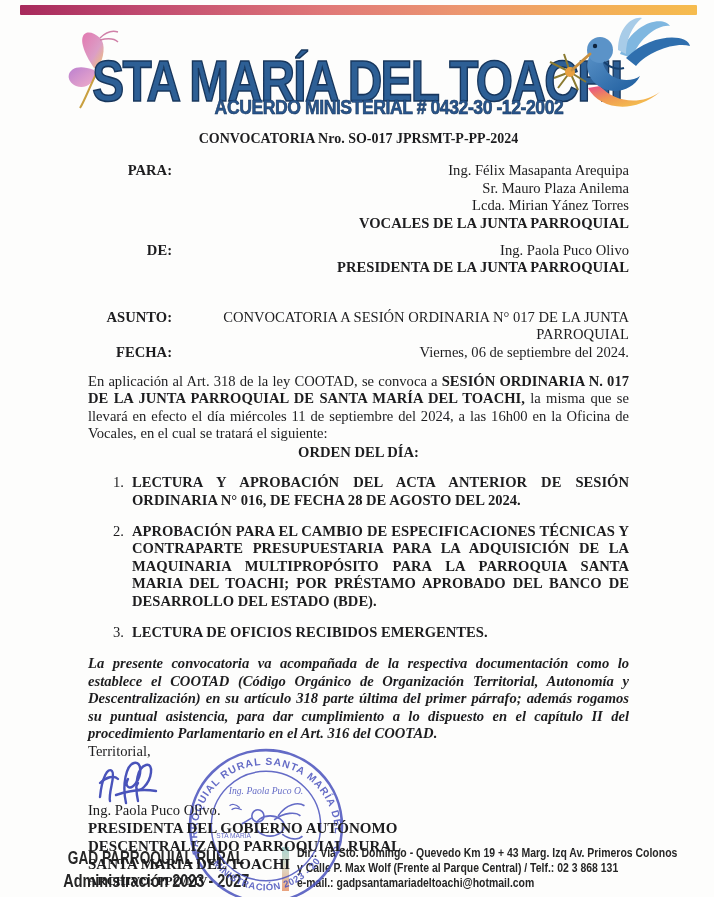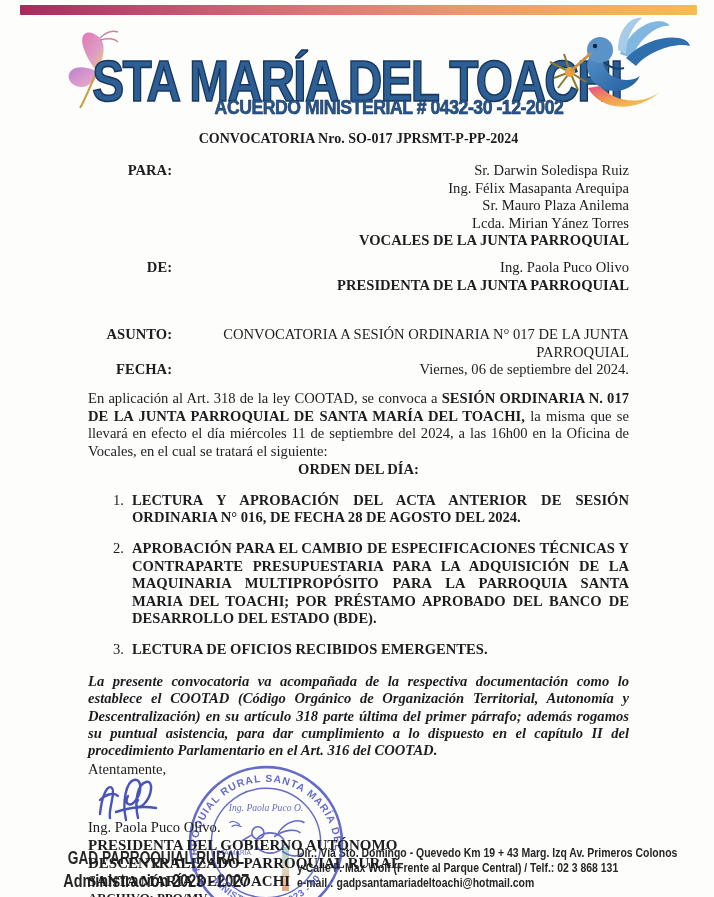--- a/index.html
+++ b/index.html
@@ -126,21 +126,20 @@
     <path d="M56,52 C62,58 70,60 76,58" stroke="#16406e" stroke-width="2" fill="none"></path>
   </svg>
 
   <div class="doc-body">
 
     <div class="doc-heading">CONVOCATORIA Nro. SO-017 JPRSMT-P-PP-2024</div>
 
     <div class="para-block label-row">
       <div class="lbl">PARA:</div>
       <div>
-        <div>Sr. Darwin Soledispa Ruiz</div>
         <div>Ing. Félix Masapanta Arequipa</div>
         <div>Sr. Mauro Plaza Anilema</div>
         <div>Lcda. Mirian Yánez Torres</div>
         <div class="bold">VOCALES DE LA JUNTA PARROQUIAL</div>
       </div>
     </div>
 
     <div class="de-block label-row">
       <div class="lbl">DE:</div>
       <div>
@@ -173,21 +172,21 @@
         <span class="num">2.</span>
         <span class="txt">APROBACIÓN PARA EL CAMBIO DE ESPECIFICACIONES TÉCNICAS Y CONTRAPARTE PRESUPUESTARIA PARA LA ADQUISICIÓN DE LA MAQUINARIA MULTIPROPÓSITO PARA LA PARROQUIA SANTA MARIA DEL TOACHI; POR PRÉSTAMO APROBADO DEL BANCO DE DESARROLLO DEL ESTADO (BDE).</span>
       </div>
       <div class="agenda-item">
         <span class="num">3.</span>
         <span class="txt">LECTURA DE OFICIOS RECIBIDOS EMERGENTES.</span>
       </div>
     </div>
 
     <p class="closing-note">La presente convocatoria va acompañada de la respectiva documentación como lo establece el COOTAD (Código Orgánico de Organización Territorial, Autonomía y Descentralización) en su artículo 318 parte última del primer párrafo; además rogamos su puntual asistencia, para dar cumplimiento a lo dispuesto en el capítulo II del procedimiento Parlamentario en el Art. 316 del COOTAD.</p>
-    <div class="salutation">Atentamente,</div>
+    <div class="salutation">Territorial,</div>
 
     <div class="signature-area">
 
       <svg class="stamp-svg" viewBox="0 0 160 160">
         <g stroke="#4a52bd" fill="none">
           <circle cx="80" cy="80" r="75" stroke-width="2.6"></circle>
           <circle cx="80" cy="80" r="54" stroke-width="1.4"></circle>
         </g>
         <defs>
           <path id="arcTop" d="M 14,104 A 68,68 0 1 1 146,104"></path>

